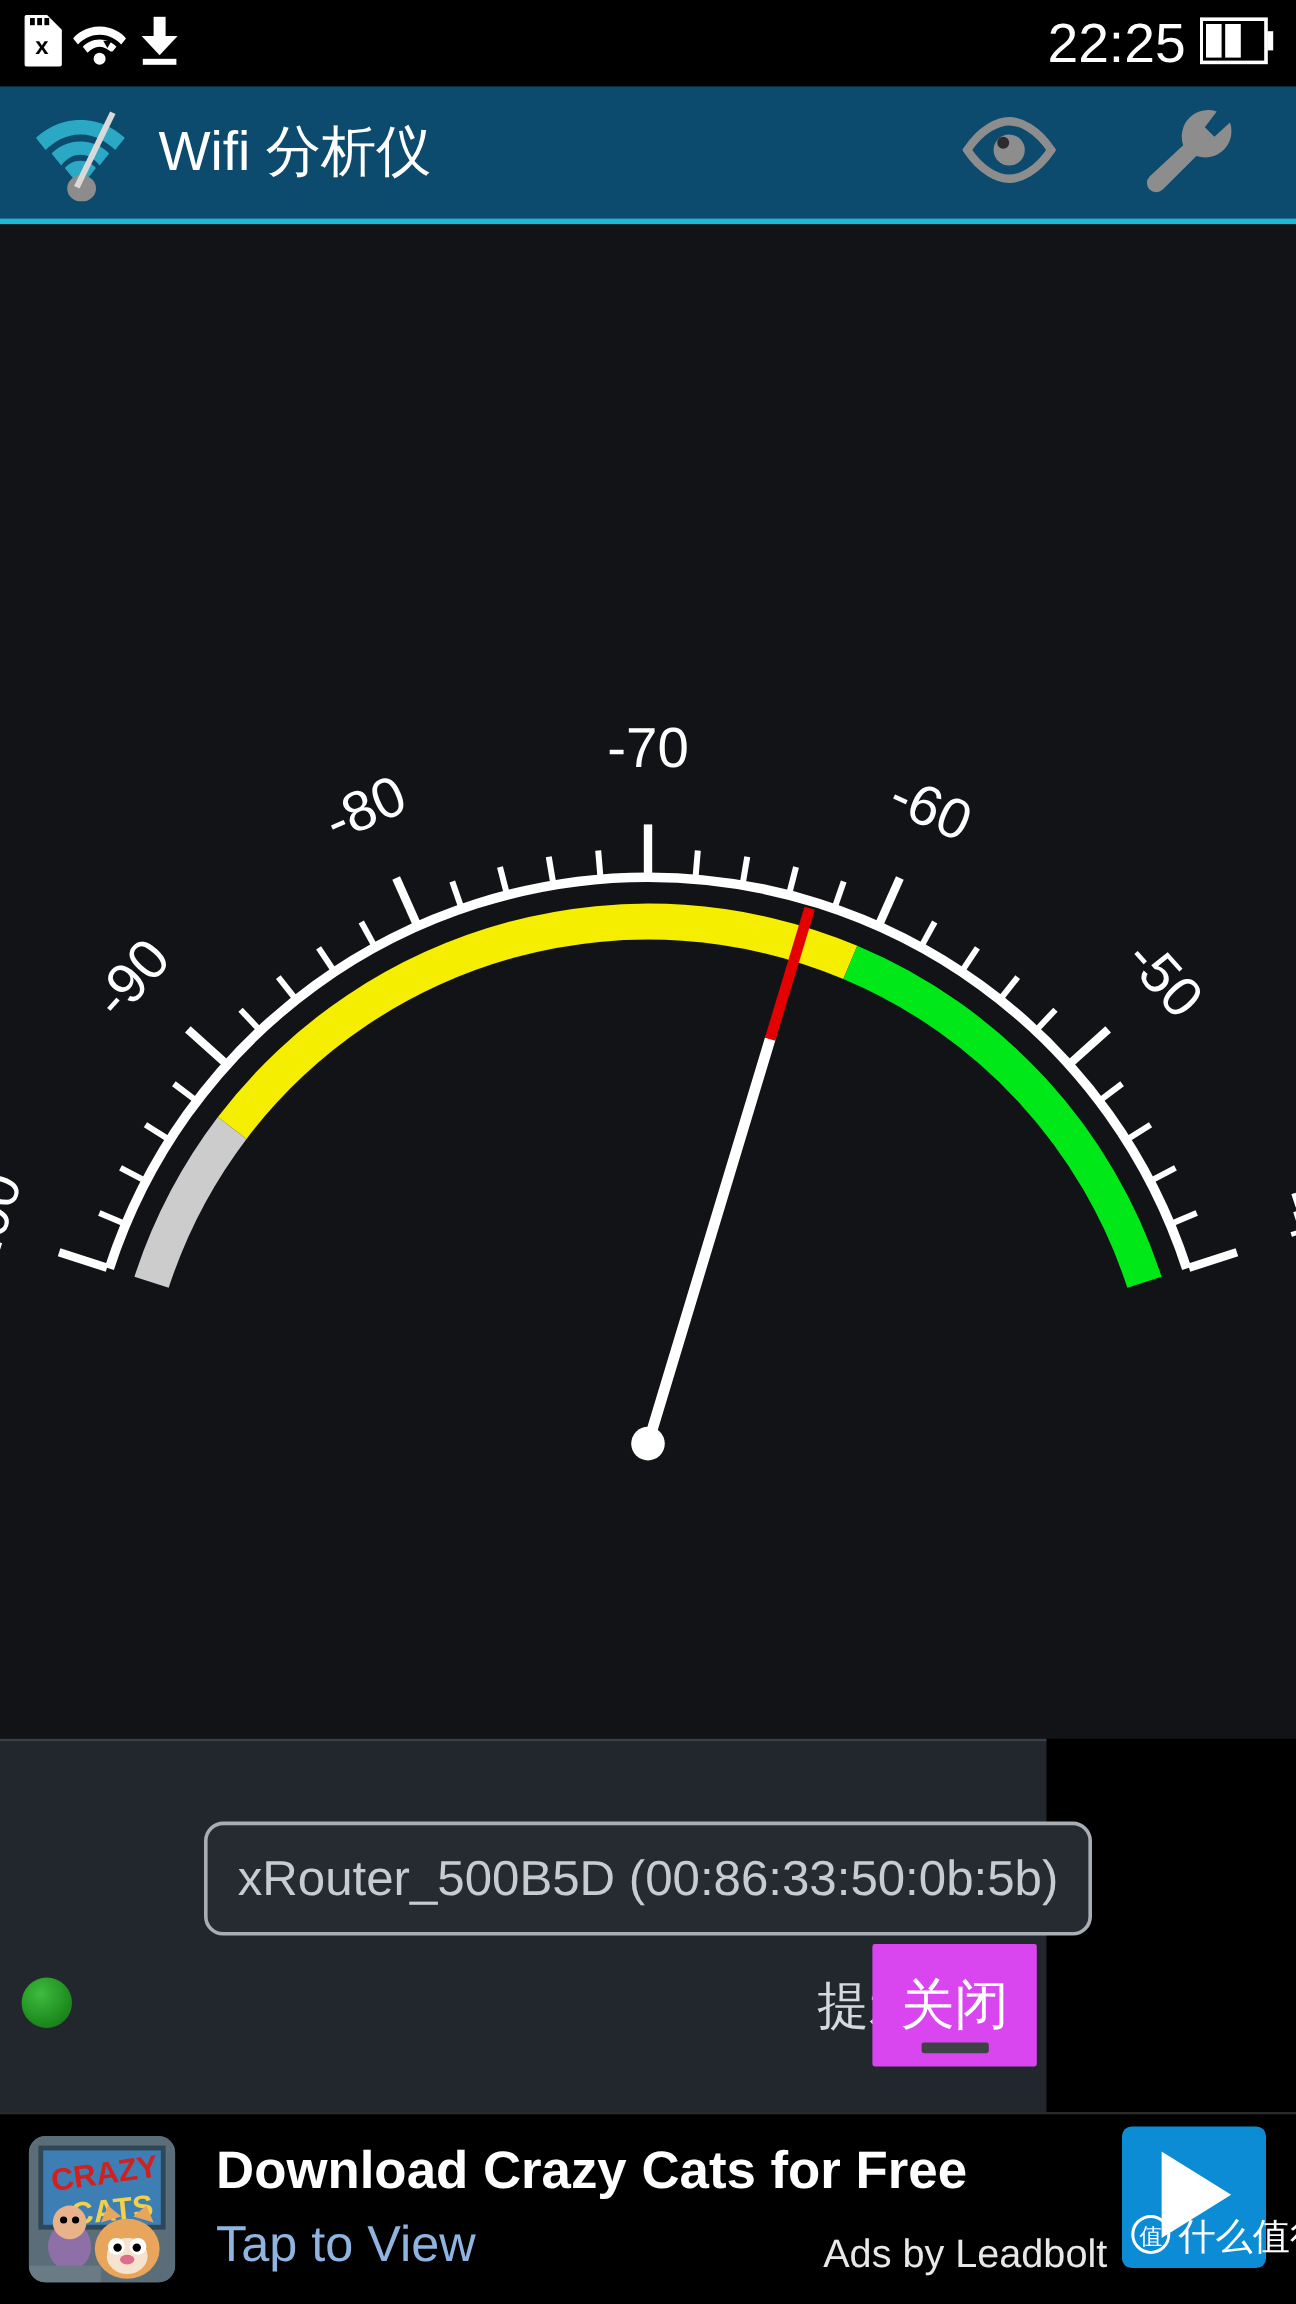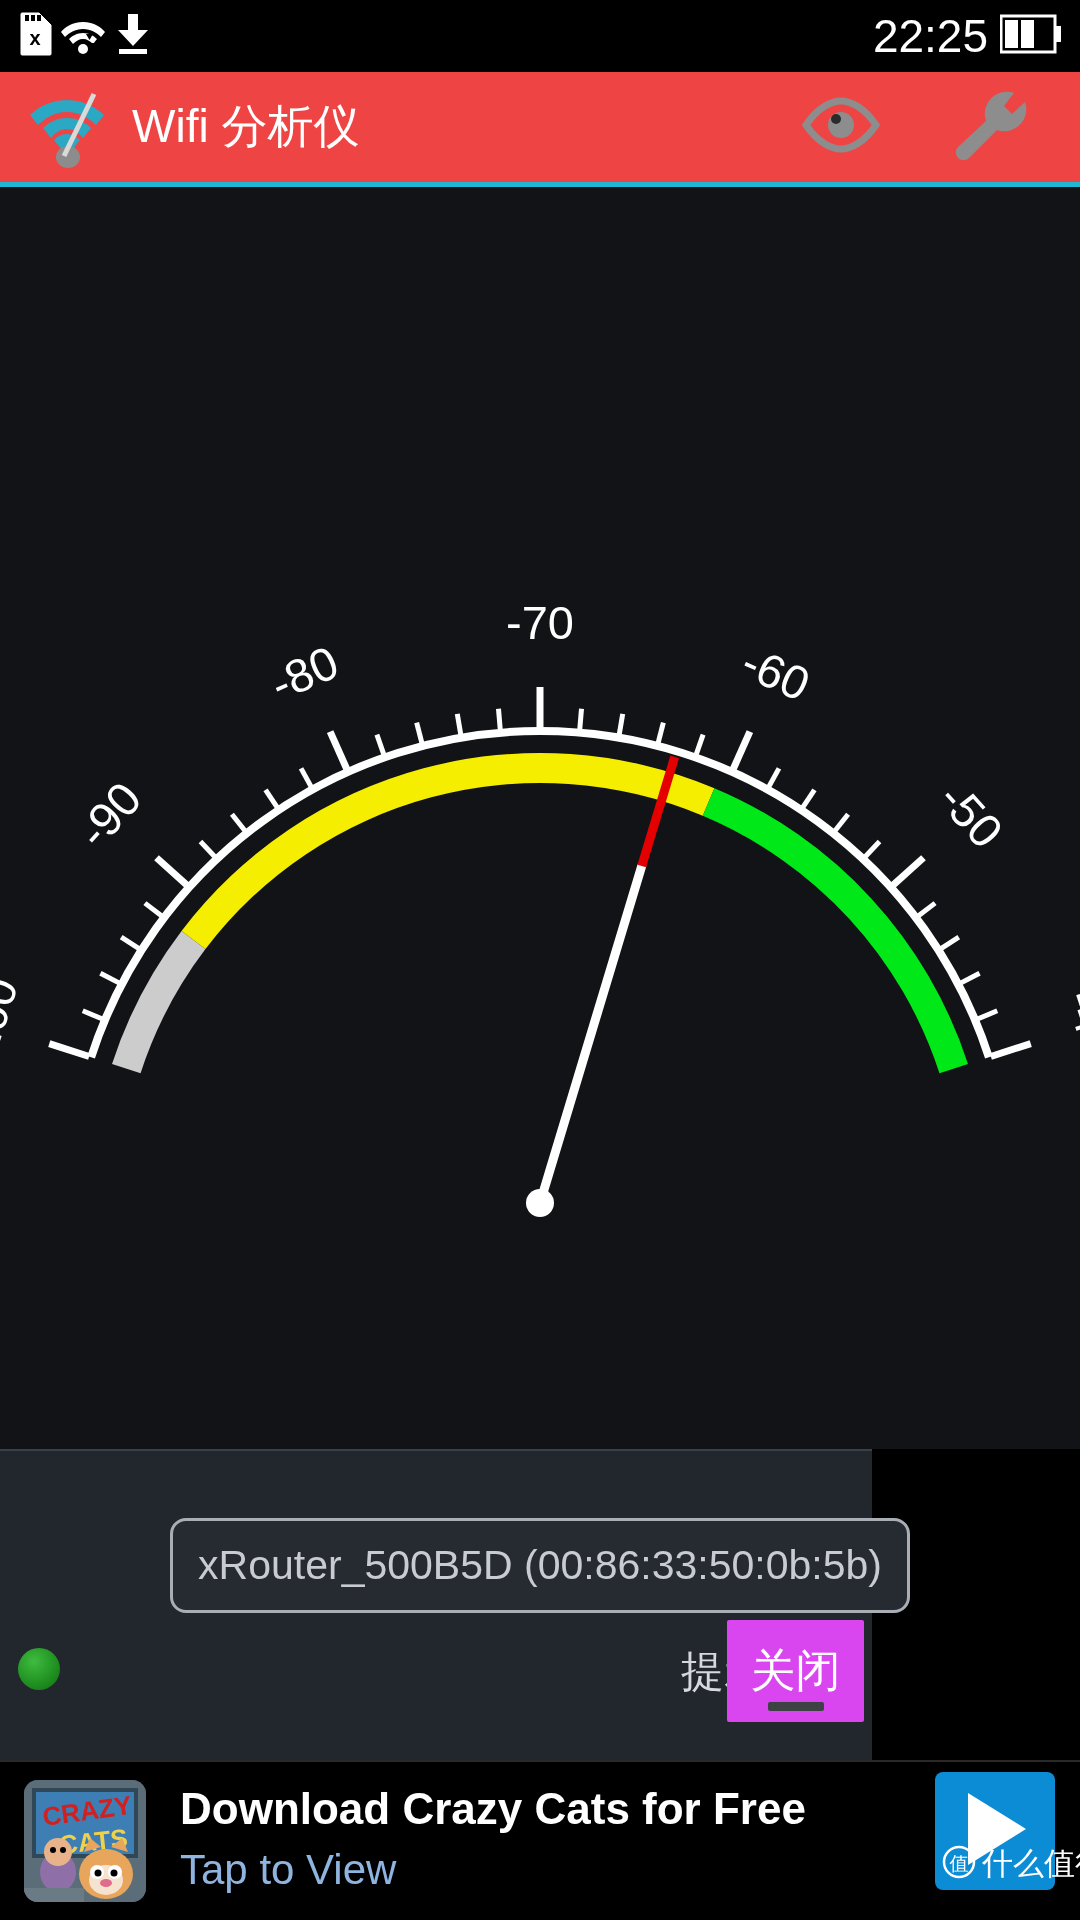--- a/index.html
+++ b/index.html
@@ -27,21 +27,21 @@
   .sb-clock {
     color: #fff; font-size: 46px; letter-spacing: 0px;
     font-family: "Liberation Sans", sans-serif;
     margin-left: 40px;
   }
 
   
   #actionbar {
     position: absolute; left: 0; top: 72px;
     width: 1080px; height: 110px;
-    background: #ef4444;
+    background: #0c4a6e;
     display: flex; align-items: center;
     box-sizing: border-box;
     padding: 0 24px;
   }
   #app-title {
     color: #ffffff; font-size: 46px; margin-left: 22px;
     font-weight: normal;
     white-space: nowrap;
   }
   #actionbar .ab-actions { margin-left: auto; display: flex; align-items: center; gap: 70px; padding-right: 28px; }
@@ -295,20 +295,21 @@
       <path d="M104 72 l-6 -14 l-11 9 z" fill="#e8a55c"></path>
       <ellipse cx="34" cy="92" rx="18" ry="20" fill="#8f6fa8"></ellipse>
       <circle cx="34" cy="72" r="14" fill="#e8b38a"></circle>
       <circle cx="29" cy="70" r="3" fill="#000"></circle>
       <circle cx="39" cy="70" r="3" fill="#000"></circle>
       <path d="M0 108 h60 v14 h-60 z" fill="#6b7b86"></path>
     </svg>
   </div>
   <div id="ad-sub">Tap to View</div>
   <div id="ad-title">Download Crazy Cats for Free</div>
+  <div id="ad-attrib">Ads by Leadbolt</div>
   <div id="ad-cta">
     <span>
       <svg width="74" height="84" viewBox="0 0 74 84">
         <path d="M10 6 L68 42 L10 78 Z" fill="#ffffff"></path>
       </svg>
     </span>
   </div>
 </div>
 
 <div id="smzdm-watermark">

